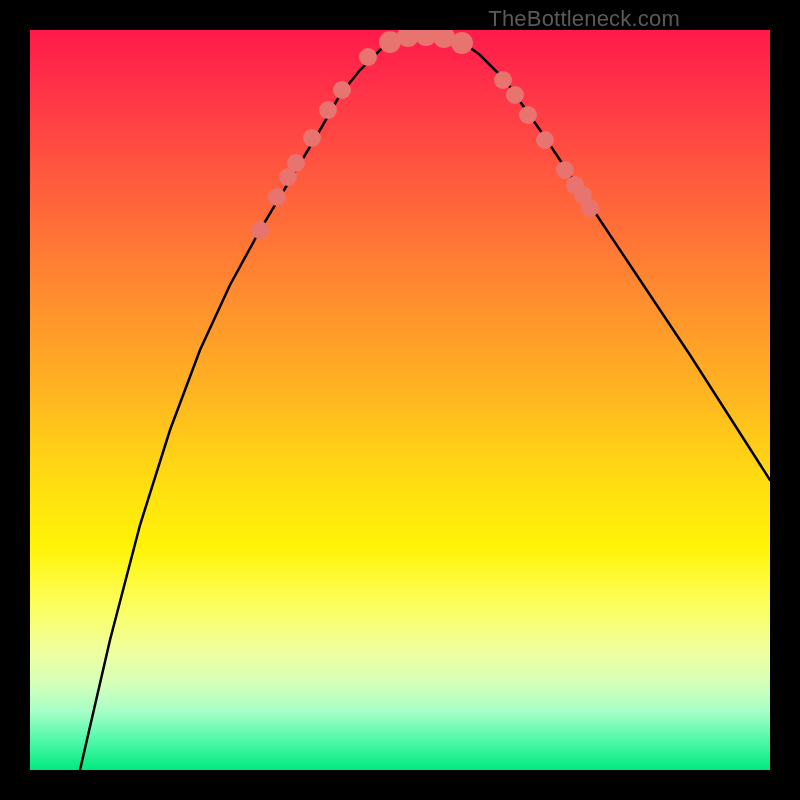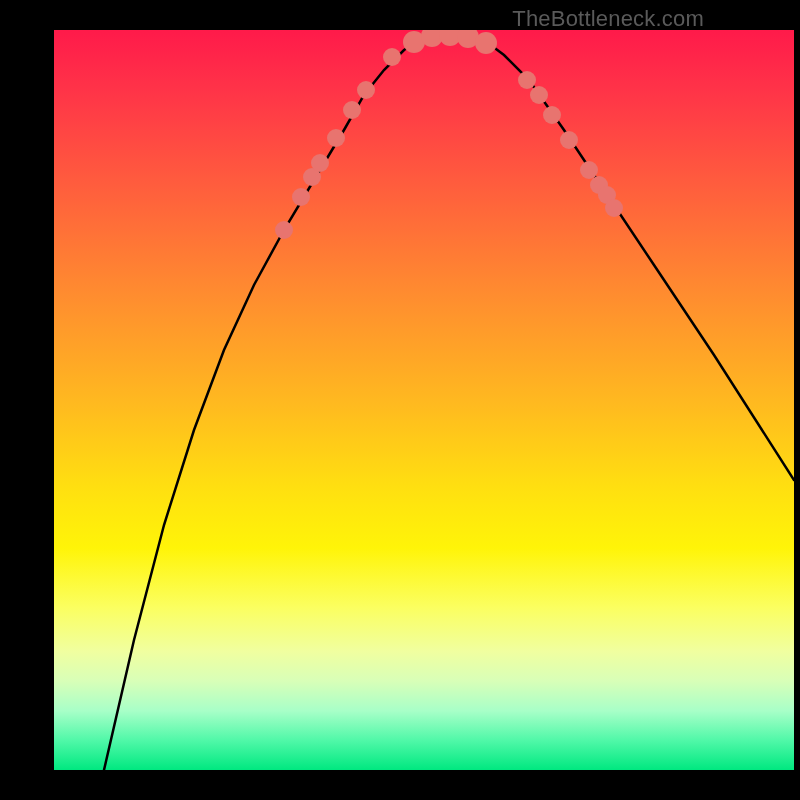--- a/index.html
+++ b/index.html
@@ -9,21 +9,20 @@
     width: 800px;
     height: 800px;
     overflow: hidden;
     font-family: Arial, sans-serif;
   }
   .container {
     position: relative;
     width: 692px;
     height: 800px;
     background: #000;
-    margin-left: 24px;
   }
   .watermark {
     position: absolute;
     top: 6px;
     right: 12px;
     color: #5a5a5a;
     font-size: 22px;
     font-weight: 500;
     z-index: 10;
     letter-spacing: 0.2px;

